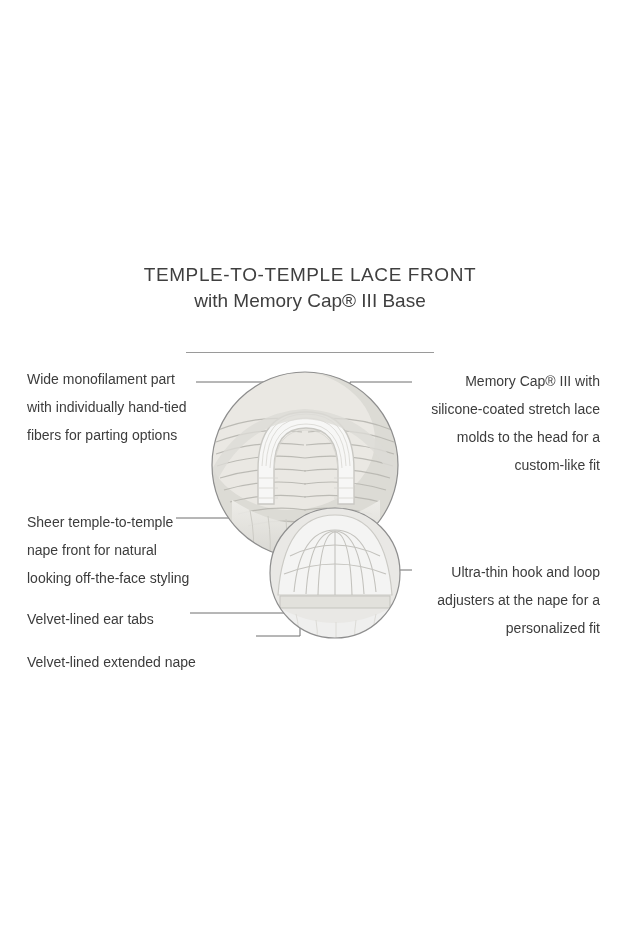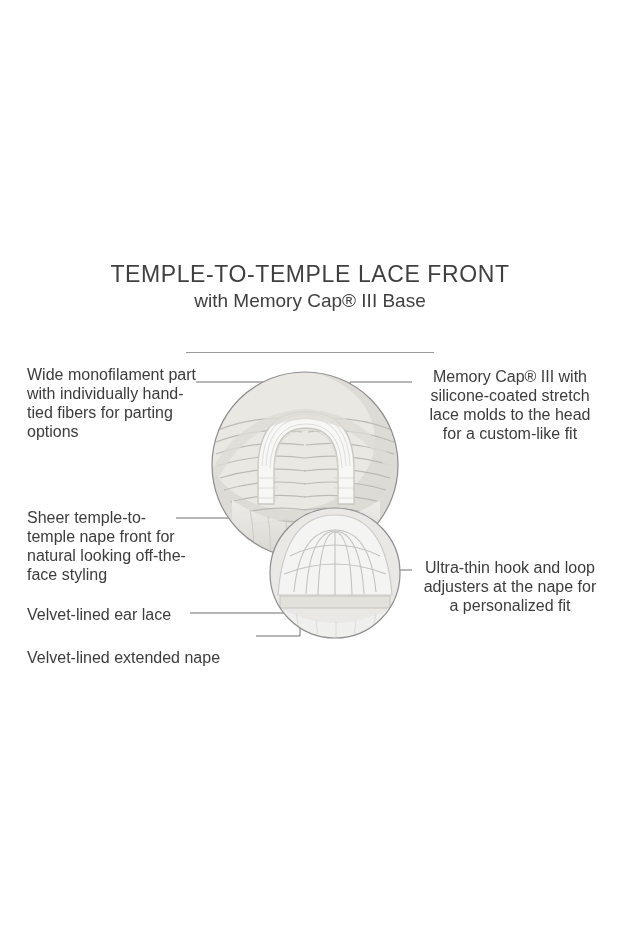--- a/index.html
+++ b/index.html
@@ -24,21 +24,21 @@
   
   .title-block {
     position: absolute;
     top: 262px;
     left: 0;
     width: 620px;
     text-align: center;
   }
   .title-line1,
   .title-line2 {
-    font-size: 23px;
+    font-size: 19px;
     letter-spacing: 0.6px;
     line-height: 25px;
     color: #3f3f3f;
     font-weight: 400;
   }
   .title-line3 {
     font-size: 19px;
     line-height: 27px;
     color: #3f3f3f;
     font-weight: 400;
@@ -57,26 +57,26 @@
     position: absolute;
     top: 370px;
     left: 0;
     width: 620px;
     height: 290px;
   }
 
   
   .callout {
     position: absolute;
-    font-size: 16px;
-    line-height: 19px;
+    font-size: 14px;
+    line-height: 28px;
     color: #3c3c3c;
   }
   .callout.left  { text-align: left; }
-  .callout.right { text-align: center; }
+  .callout.right { text-align: right; }
 
   #c-wide-mono   { top: 365px; left: 27px;  width: 175px; }
   #c-sheer       { top: 508px; left: 27px;  width: 165px; }
   #c-ear-tabs    { top: 605px; left: 27px;  width: 200px; }
   #c-nape        { top: 628px; left: 27px;  width: 235px; margin-top: 20px; }
 
   #c-memory-cap  { top: 367px; left: 420px; width: 180px; }
   #c-ultra-thin  { top: 558px; left: 420px; width: 180px; }
 </style>
 </head>
@@ -233,21 +233,21 @@
         </g>
       </g>
       <circle cx="335" cy="203" r="65" fill="none" stroke="#8e8e8e" stroke-width="1.2"></circle>
     </g>
   </svg>
 
   <div class="callout left" id="c-wide-mono">Wide monofilament part with individually hand-tied fibers for parting options</div>
 
   <div class="callout left" id="c-sheer">Sheer temple-to-temple nape front for natural looking off-the-face styling</div>
 
-  <div class="callout left" id="c-ear-tabs">Velvet-lined ear lace</div>
+  <div class="callout left" id="c-ear-tabs">Velvet-lined ear tabs</div>
 
   <div class="callout left" id="c-nape">Velvet-lined extended nape</div>
 
   <div class="callout right" id="c-memory-cap">Memory Cap® III with silicone-coated stretch lace molds to the head for a custom-like fit</div>
 
   <div class="callout right" id="c-ultra-thin">Ultra-thin hook and loop adjusters at the nape for a personalized fit</div>
 
 </div>
 
 </body></html>

